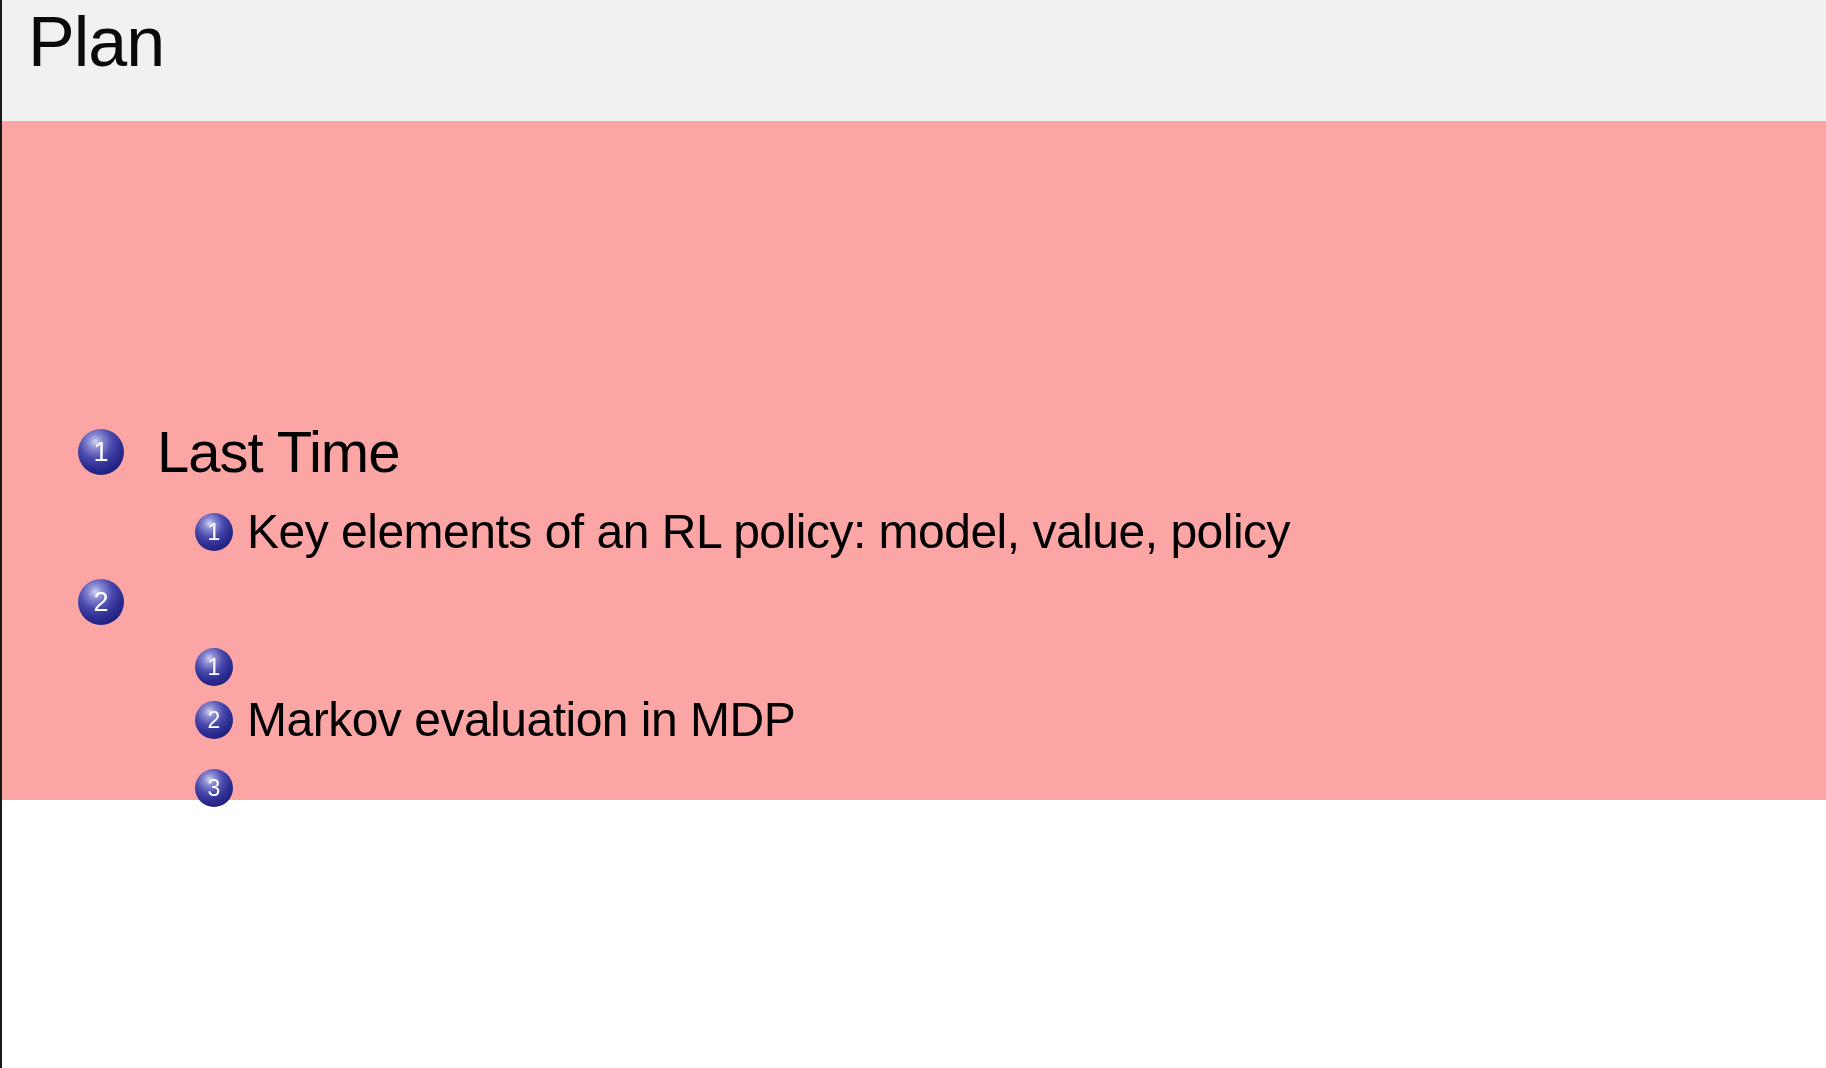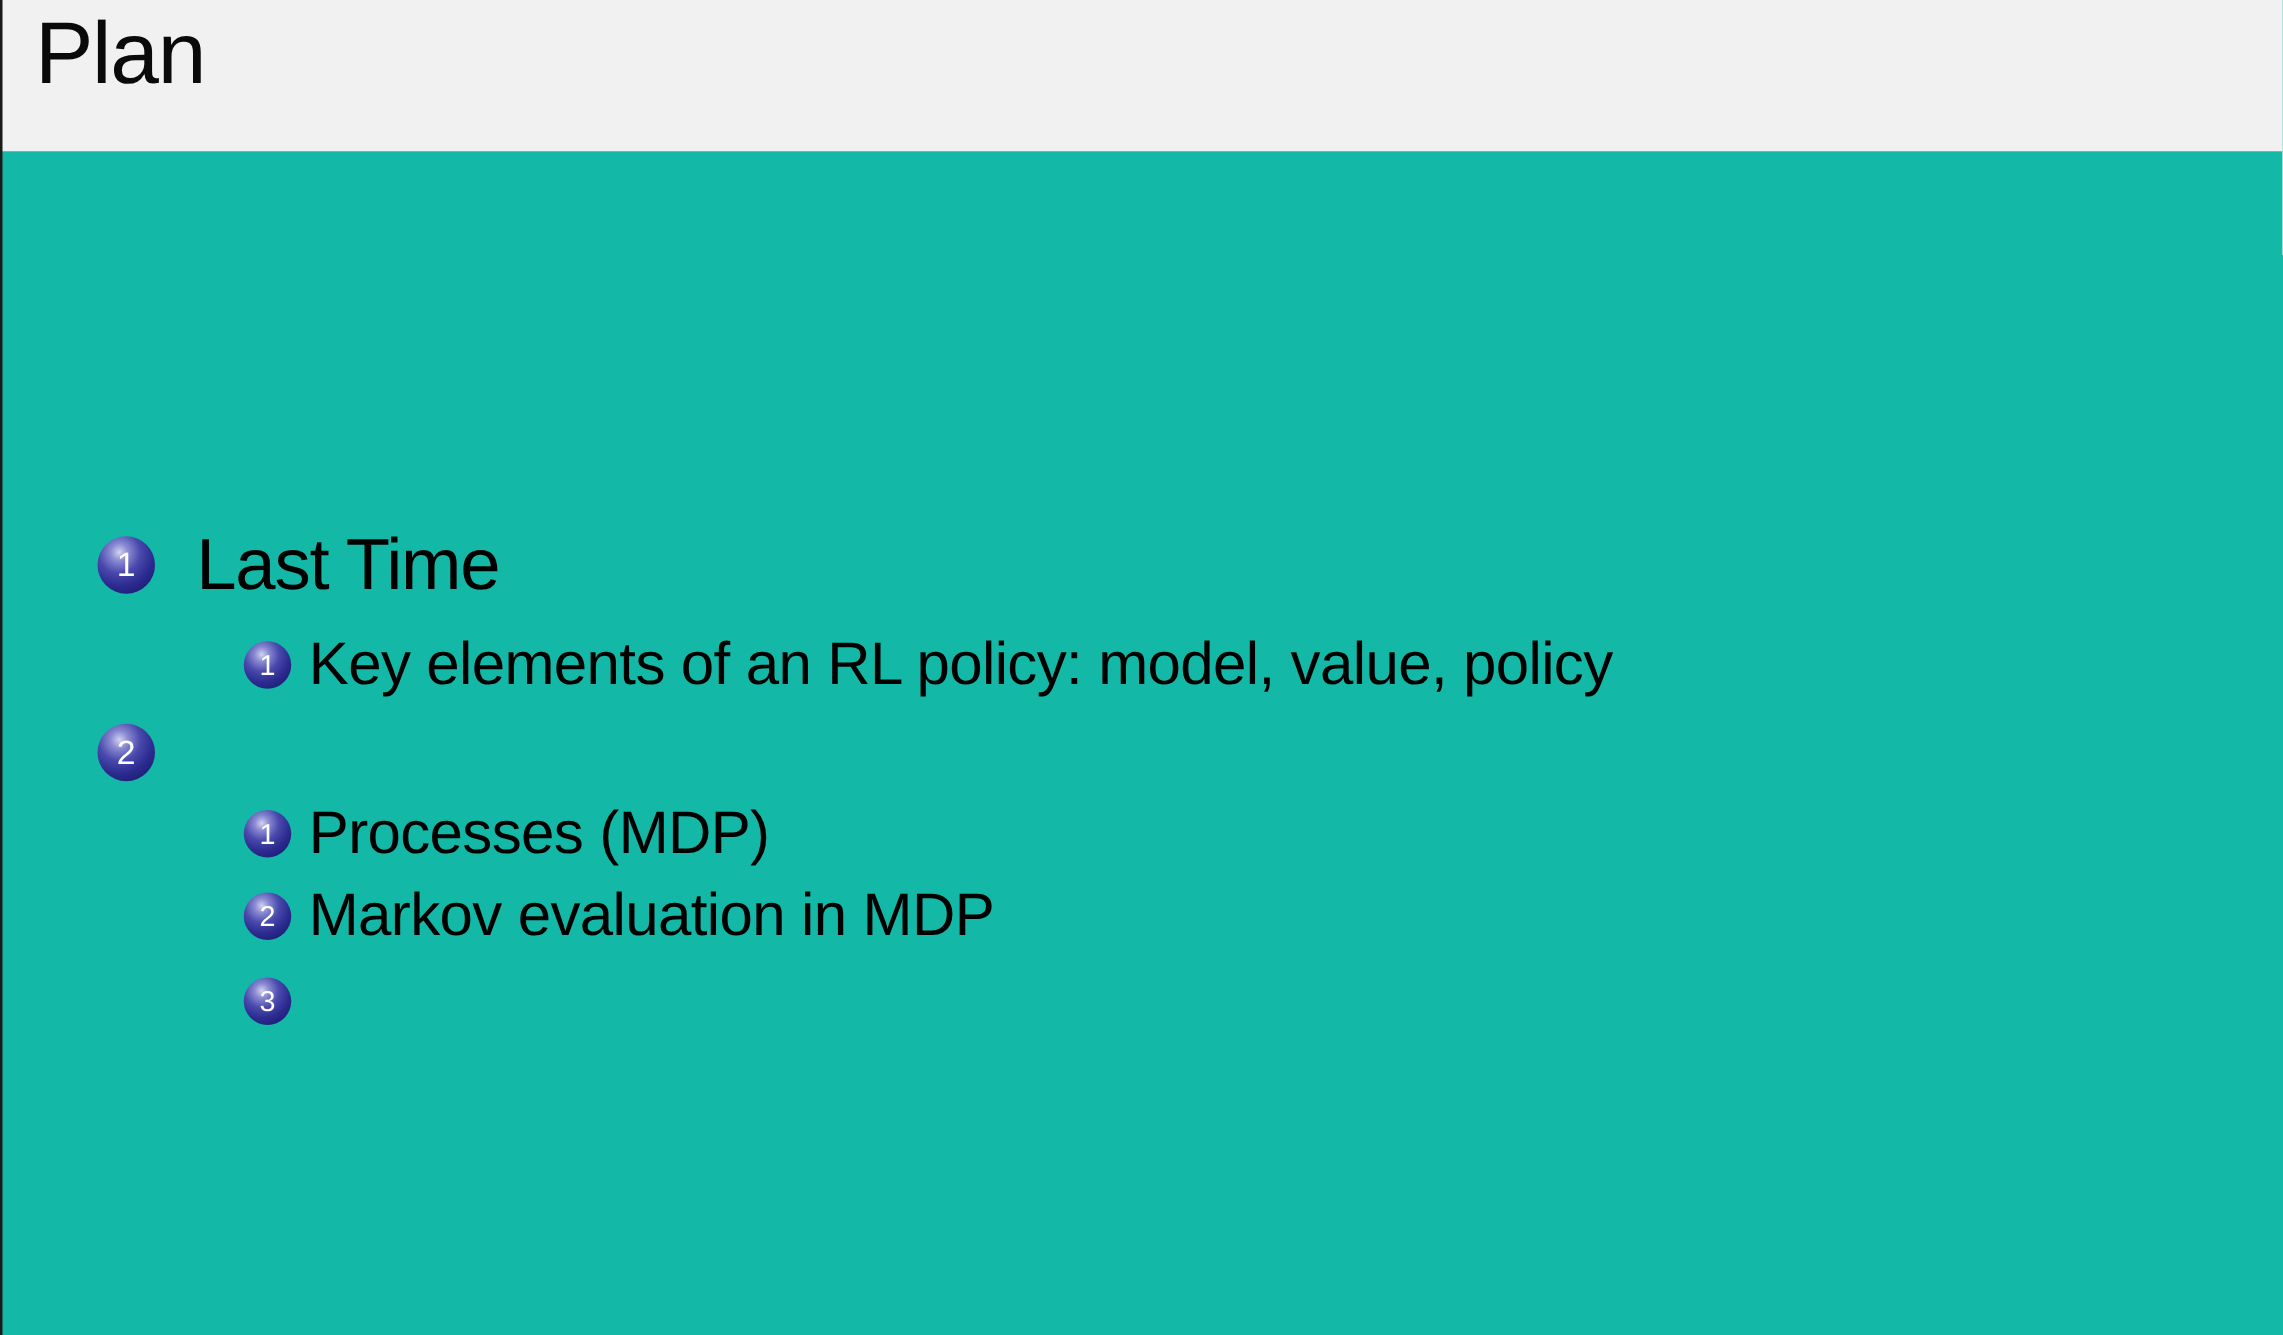--- a/index.html
+++ b/index.html
@@ -7,22 +7,22 @@
     width: 1826px;
     height: 1068px;
     background: #ffffff;
     font-family: "Liberation Sans", sans-serif;
     color: #000000;
     overflow: hidden;
   }
   .slide {
     position: relative;
     width: 1826px;
-    height: 1068px;
-    background: #14b8a6;
+    height: 800px;
+    background: #fca5a5;
   }
   .window-left-border {
     position: absolute;
     left: 0; top: 0;
     width: 2px; height: 1068px;
     background: #1a1a1a;
     z-index: 10;
   }
   .frametitle-bar {
     width: 100%;
@@ -125,21 +125,20 @@
       </span>
     </div>
 
     <div class="row l1-row row-thistime">
       <span class="ball ball-l1">2</span>
     </div>
 
     <div class="row l2-row row-markov">
       <span class="ball ball-l2">1</span>
       <span class="l2-text">
-        <span class="textline">Processes (MDP)</span>
       </span>
     </div>
 
     <div class="row l2-row row-policy">
       <span class="ball ball-l2">2</span>
       <span class="l2-text">
         <span class="textline">Markov evaluation in MDP</span>
       </span>
     </div>
 

